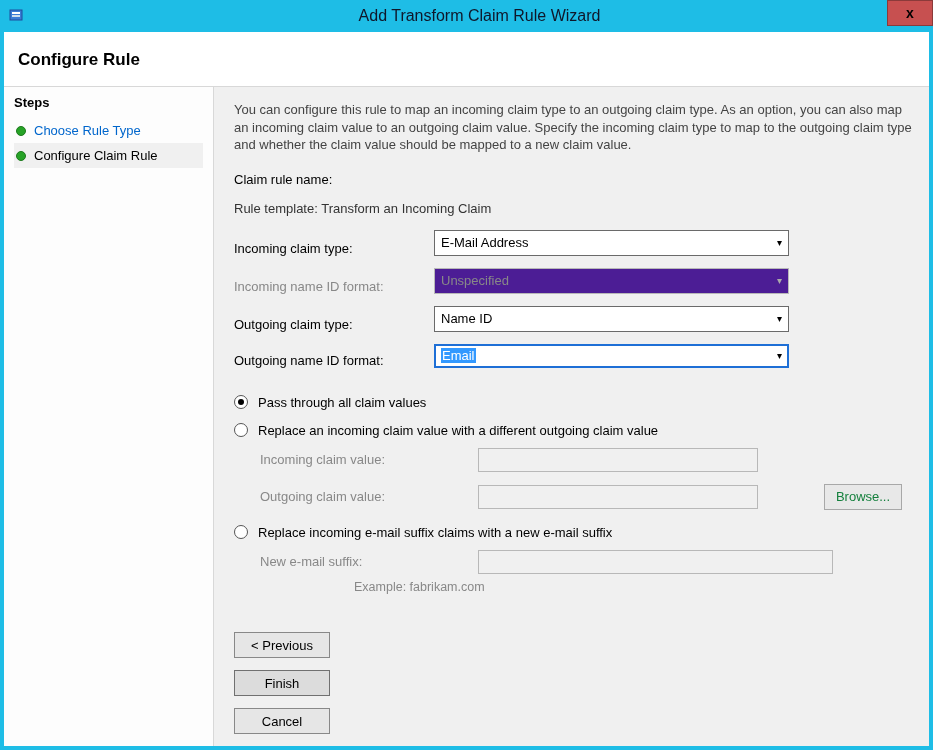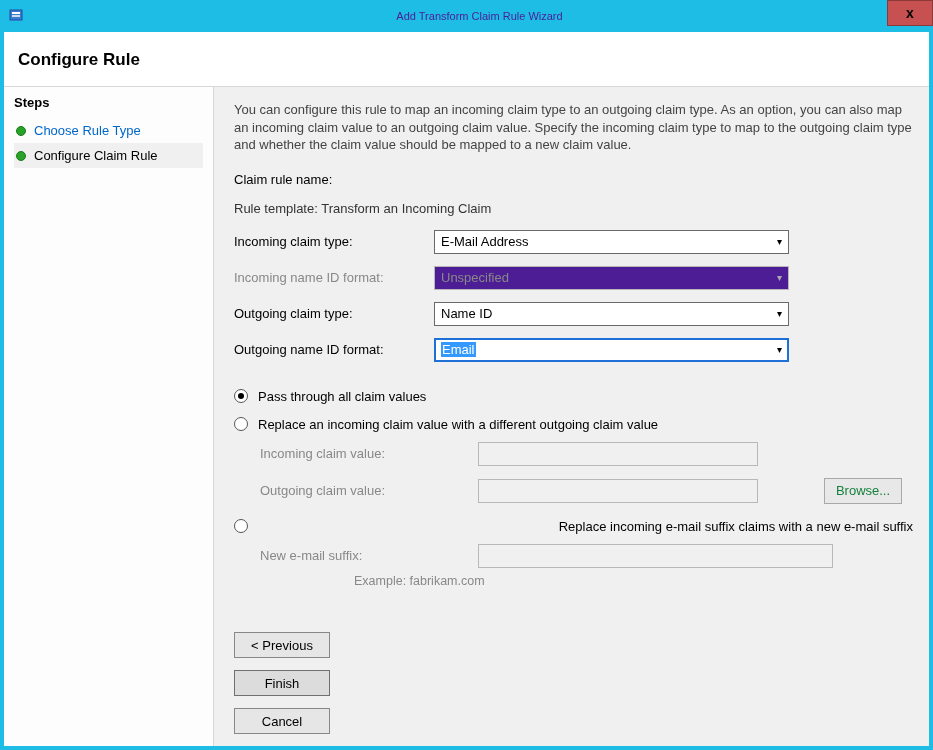--- a/index.html
+++ b/index.html
@@ -7,21 +7,21 @@
   .window {
     width:933px; height:750px; background:#fff;
     border:4px solid #1ebde6; position:relative;
     display:flex; flex-direction:column;
   }
   .titlebar {
     height:32px; background:#1ebde6; display:flex; align-items:center;
     margin:-4px -4px 0 -4px; padding:0 0 0 8px; position:relative;
   }
   .titlebar .title {
-    flex:1; text-align:center; font-size:11px; color:#4c1d95;
+    flex:1; text-align:center; font-size:16px; color:#0f172a;
   }
   .titlebar .app-icon { width:18px; height:18px; }
   .close-btn {
     width:46px; height:26px; background:#c75050; color:#000;
     display:flex; align-items:center; justify-content:center;
     font-family: Arial; font-size:14px; font-weight:bold;
     border:1px solid #8b3a3a; position:absolute; right:0; top:0;
   }
   .page-title {
     font-size:17px; font-weight:bold; padding:18px 0 16px 14px;
@@ -50,26 +50,26 @@
     flex:1; background:#f0f0f0; padding:14px 16px 12px 20px;
     display:flex; flex-direction:column; overflow:hidden;
   }
   .intro { color:#444; line-height:1.35; margin-bottom:12px; }
   .field-label { margin:6px 0 4px 0; color:#000; }
   .rule-name-input {
     width:100%; height:24px; border:1px solid #6a6a6a;
     background:#fff; padding:2px 6px; font-family:inherit; font-size:13px;
   }
   .subhead { margin:10px 0 14px 0; color:#333; }
-  .row { display:flex; align-items:center; margin-bottom:12px; }
+  .row { display:flex; align-items:flex-end; margin-bottom:12px; }
   .row .rl { width:200px; }
   .row .rl.disabled { color:#888; }
   .combo {
     width:355px; height:24px; border:1px solid #6a6a6a; background:#fff;
-    display:flex; align-items:center; padding:6px 6px; position:relative;
+    display:flex; align-items:center; padding:12px 6px; position:relative;
     justify-content:space-between;
   }
   .combo.disabled { border-color:#b8b8b8; color:#888; background:#4c1d95;}
   .combo.focused { border:2px solid #1e6fd6; padding:0 5px; }
   .combo .caret { font-size:10px; color:#000; }
   .combo.disabled .caret { color:#aaa; }
   .combo .sel-hl { background:#3399ff; color:#fff; padding:0 1px; }
 
   .radio-group { margin-top:12px; }
   .radio-row { display:flex; align-items:center; gap:10px; padding:3px 0 10px 0;}
@@ -191,21 +191,21 @@
         <div class="sub-field">
           <div class="sl">Incoming claim value:</div>
           <div class="sub-input"></div>
         </div>
         <div class="sub-field">
           <div class="sl">Outgoing claim value:</div>
           <div class="sub-input"></div>
           <button class="browse-btn">Browse...</button>
         </div>
 
-        <div class="radio-row" style="margin-top:4px;justify-content:space-between;">
+        <div class="radio-row" style="margin-top:4px;">
           <span class="radio"></span>
           <span>Replace incoming e-mail suffix claims with a new e-mail suffix</span>
         </div>
 
         <div class="sub-field">
           <div class="sl">New e-mail suffix:</div>
           <div class="sub-input" style="width:355px;"></div>
         </div>
         <div class="example">Example: fabrikam.com</div>
 

